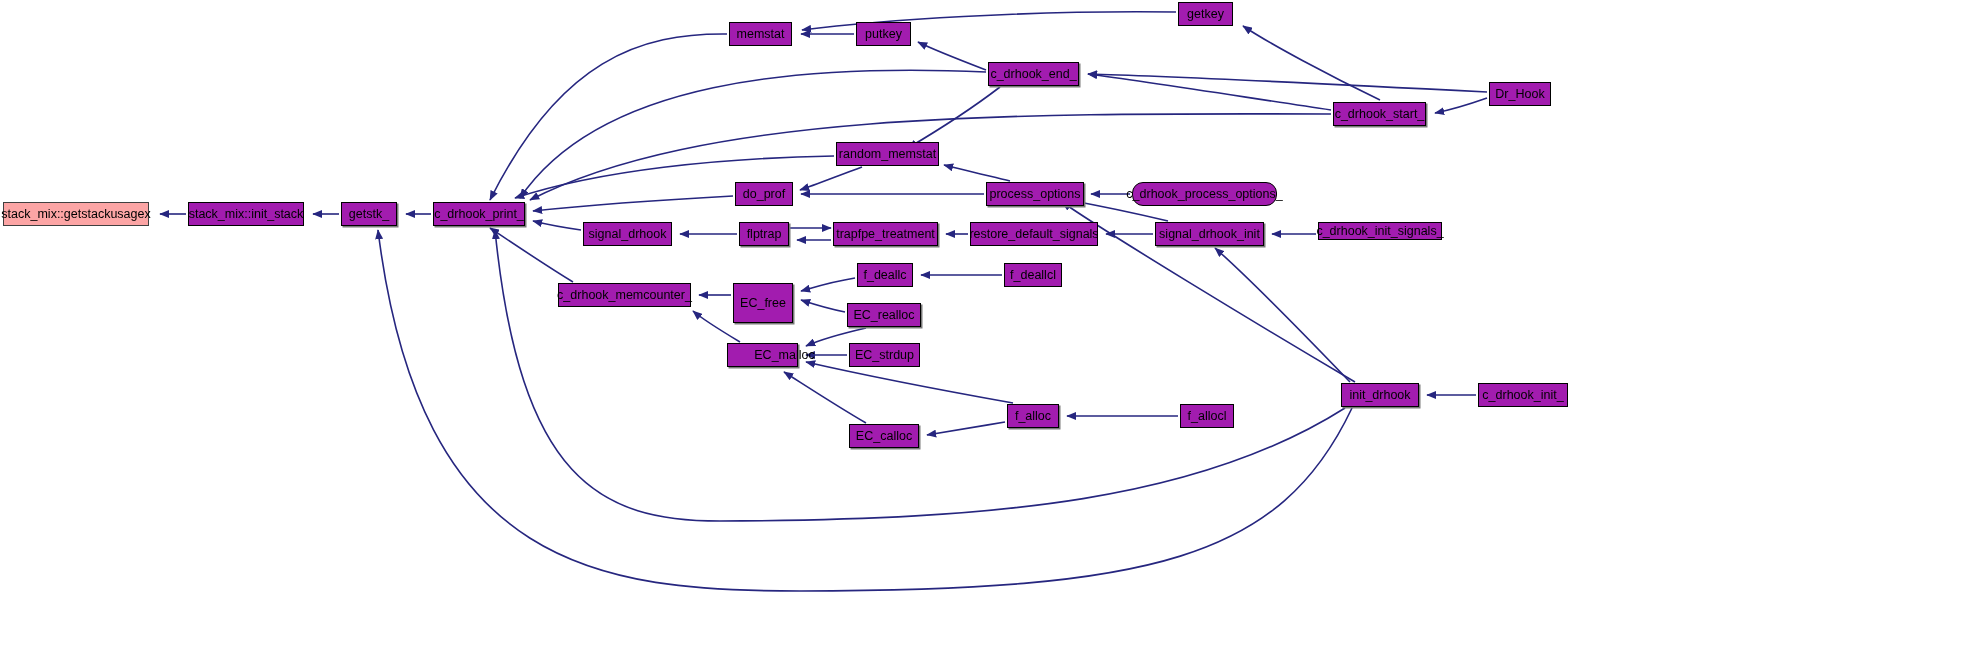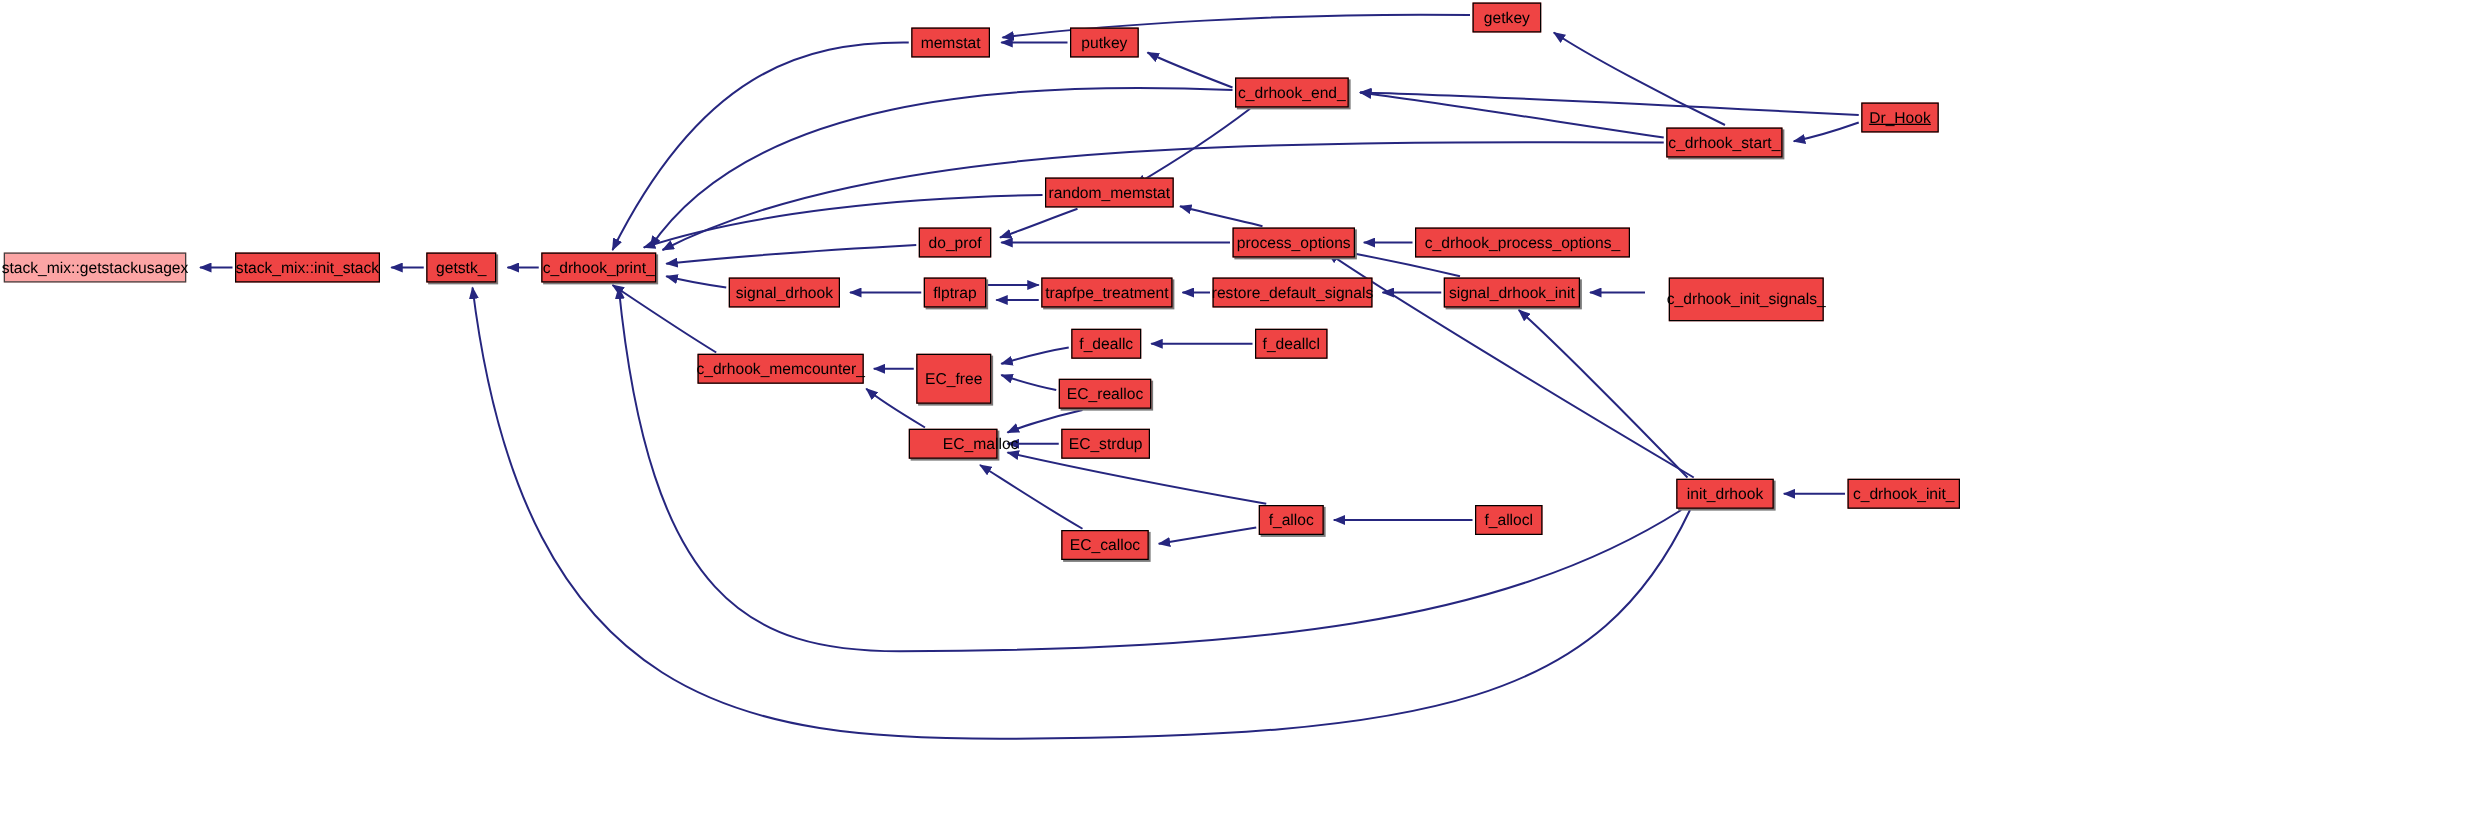--- a/index.html
+++ b/index.html
@@ -14,21 +14,21 @@
   svg#edges{
     position:absolute;
     left:0; top:0;
     width:1973px; height:658px;
     pointer-events:none;
   }
   .node{
     position:absolute;
     box-sizing:border-box;
     border:1px solid #000000;
-    background:#ef4444;
+    background:#a21caf;
     color:#000000;
     font-size:12.5px;
     line-height:1;
     display:flex;
     align-items:center;
     justify-content:center;
     white-space:nowrap;
     letter-spacing:0px;
     z-index:3;
   }
@@ -172,37 +172,37 @@
   </div>
 
   <div class="node shadow" style="left:988px;top:62px;width:91px;height:24px;">
     <span>c_drhook_end_</span>
   </div>
 
   <div class="node shadow" style="left:1333px;top:102px;width:93px;height:24px;">
     <span>c_drhook_start_</span>
   </div>
 
-  <div class="node" style="left:1489px;top:82px;width:62px;height:24px;text-decoration:underline;">
+  <div class="node" style="left:1489px;top:82px;width:62px;height:24px;">
     <span>Dr_Hook</span>
   </div>
 
   <div class="node" style="left:836px;top:142px;width:103px;height:24px;">
     <span>random_memstat</span>
   </div>
 
   <div class="node" style="left:735px;top:182px;width:58px;height:24px;">
     <span>do_prof</span>
   </div>
 
   <div class="node shadow" style="left:986px;top:182px;width:98px;height:24px;">
     <span>process_options</span>
   </div>
 
-  <div class="node" style="left:1132px;top:182px;width:172px;height:24px;">
+  <div class="node" style="left:1132px;top:182px;width:145px;height:24px;border-radius:11px;">
     <span>c_drhook_process_options_</span>
   </div>
 
   <div class="node" style="left:583px;top:222px;width:89px;height:24px;">
     <span>signal_drhook</span>
   </div>
 
   <div class="node shadow" style="left:739px;top:222px;width:50px;height:24px;">
     <span>flptrap</span>
   </div>
@@ -212,21 +212,21 @@
   </div>
 
   <div class="node" style="left:970px;top:222px;width:128px;height:24px;">
     <span>restore_default_signals</span>
   </div>
 
   <div class="node shadow" style="left:1155px;top:222px;width:109px;height:24px;">
     <span>signal_drhook_init</span>
   </div>
 
-  <div class="node" style="left:1318px;top:222px;width:124px;height:35px;margin-left:17px;">
+  <div class="node" style="left:1318px;top:222px;width:124px;height:18px;">
     <span>c_drhook_init_signals_</span>
   </div>
 
   <div class="node" style="left:558px;top:283px;width:133px;height:24px;">
     <span>c_drhook_memcounter_</span>
   </div>
 
   <div class="node shadow" style="left:733px;top:283px;width:60px;height:40px;">
     <span>EC_free</span>
   </div>

